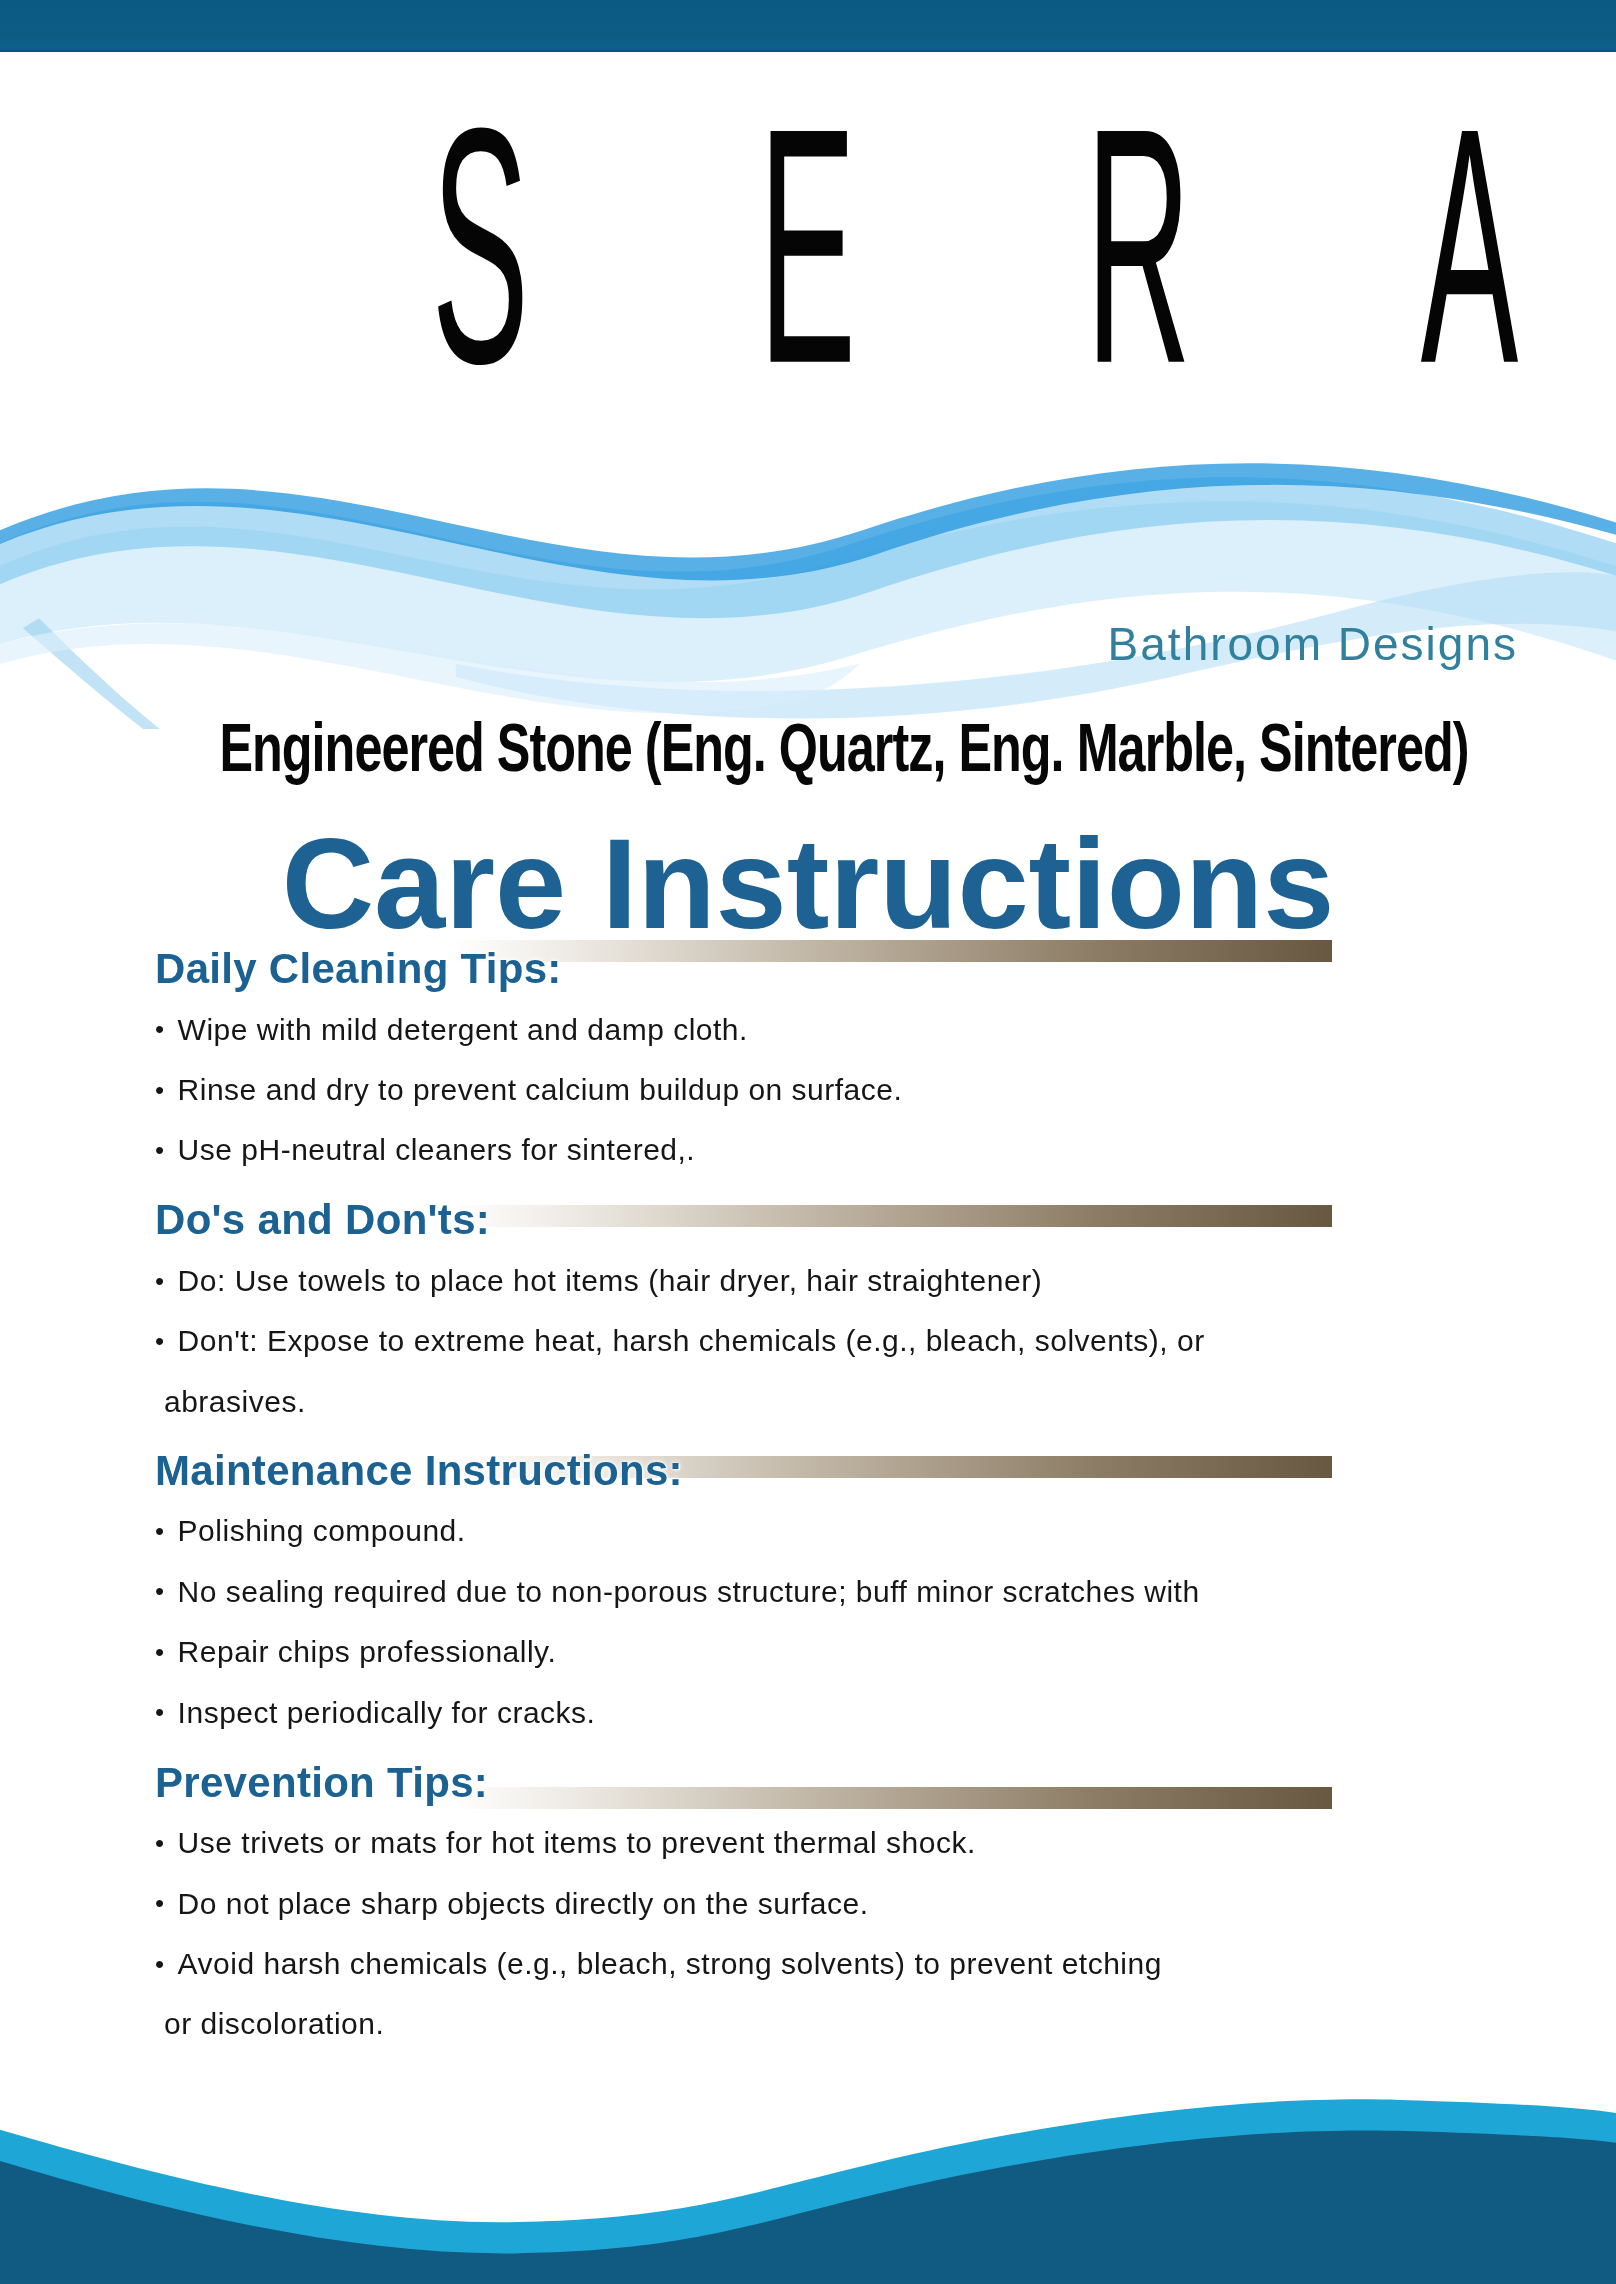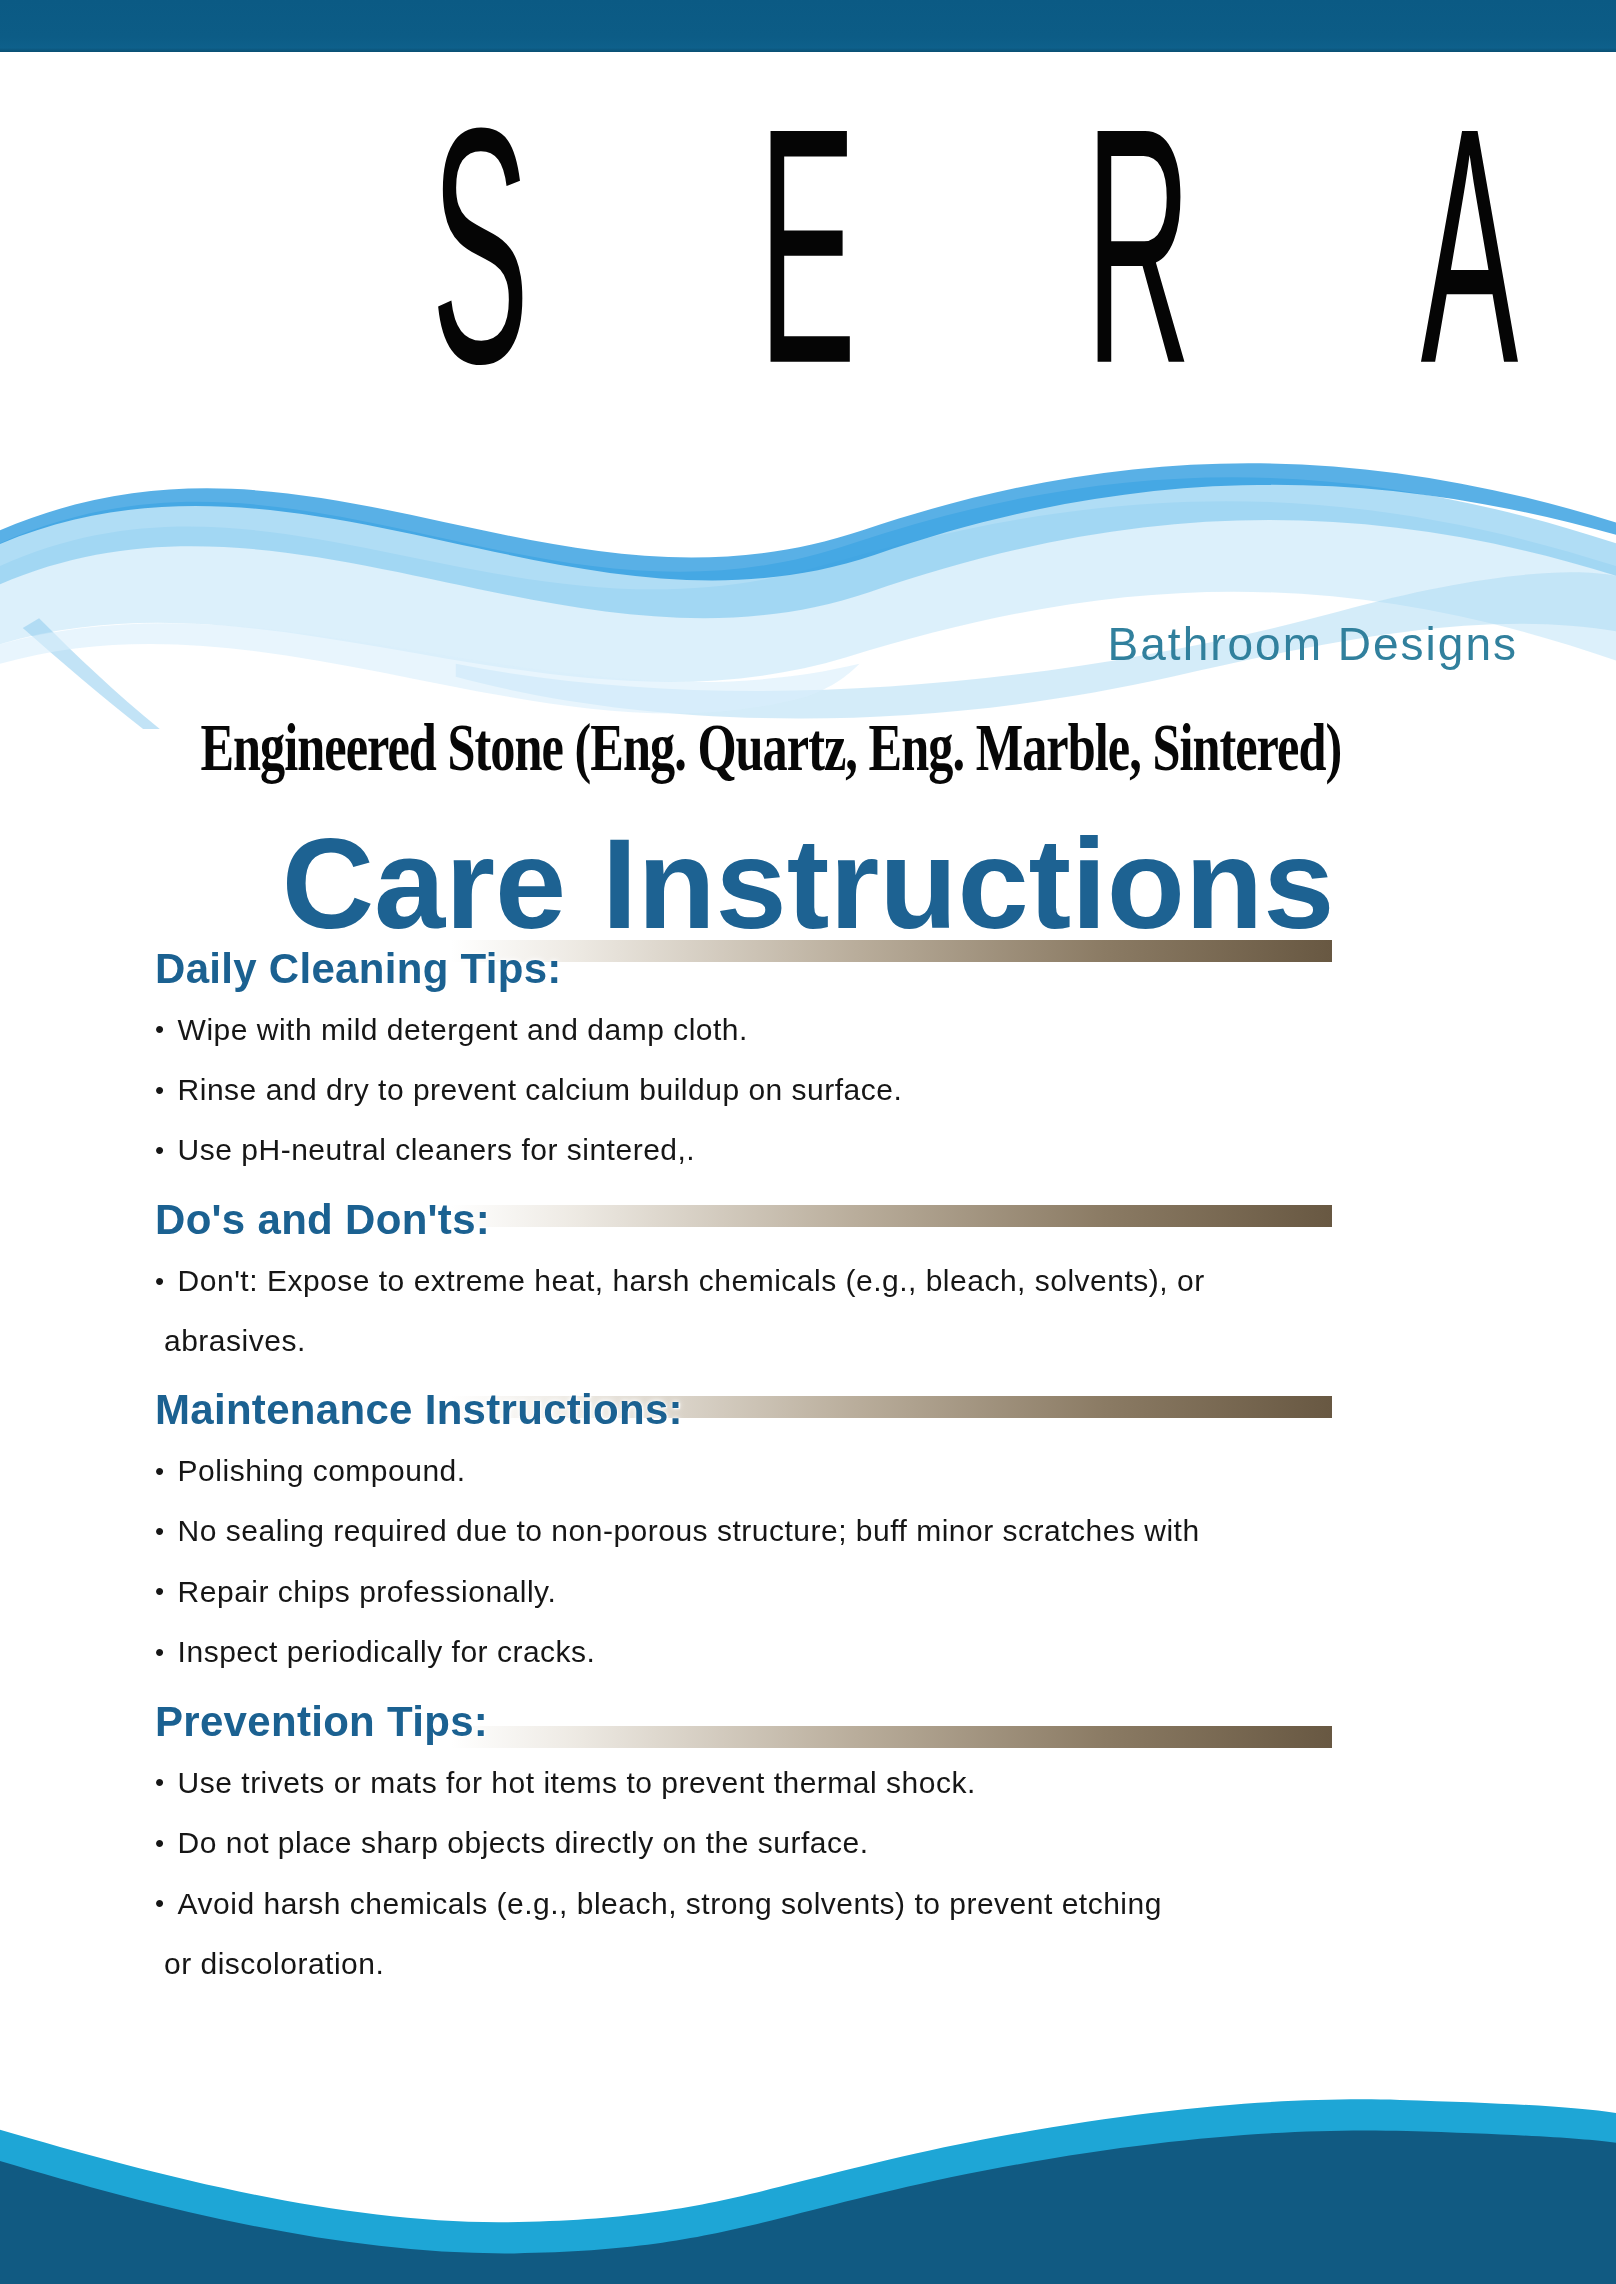--- a/index.html
+++ b/index.html
@@ -21,21 +21,21 @@
     transform:scale(0.75,1.72);transform-origin:50% 0%;
     white-space:nowrap;
   }
   .wave-svg{position:absolute;top:286px;left:0;width:1616px;height:391px;}
   .tagline{
     position:absolute;top:565px;right:98px;
     font-size:46px;font-weight:400;letter-spacing:2px;color:#31809d;
     white-space:nowrap;
   }
   
-  .subtitle-row{position:absolute;top:708px;left:0;width:1384px;text-align:center;white-space:nowrap;font-family:Liberation Serif, serif;}
+  .subtitle-row{position:absolute;top:708px;left:0;width:1384px;text-align:center;white-space:nowrap;}
   .subtitle{
     display:inline-block;font-size:68px;font-weight:700;color:#070707;
     letter-spacing:-1.3px;transform:scaleX(0.74);transform-origin:50% 50%;
     white-space:nowrap;
   }
   .main-title{
     position:absolute;top:815px;left:0;width:1616px;text-align:center;
     font-size:128px;font-weight:700;color:#1d6292;letter-spacing:0px;
     line-height:137px;white-space:nowrap;
   }
@@ -102,20 +102,21 @@
     <div class="line bulleted">Wipe with mild detergent and damp cloth.</div>
     <div class="line bulleted">Rinse and dry to prevent calcium buildup on surface.</div>
     <div class="line bulleted">Use pH-neutral cleaners for sintered,.</div>
   </div>
 
   <div class="section">
     <div class="heading-row">
       <div class="bar b2"></div>
       <span class="section-heading">Do's and Don'ts:</span>
     </div>
+    <div class="line bulleted">Do: Use towels to place hot items (hair dryer, hair straightener)</div>
     <div class="line bulleted">Don't: Expose to extreme heat, harsh chemicals (e.g., bleach, solvents), or</div>
     <div class="line cont">abrasives.</div>
   </div>
 
   <div class="section">
     <div class="heading-row">
       <div class="bar b3"></div>
       <span class="section-heading">Maintenance Instructions:</span>
     </div>
     <div class="line bulleted">Polishing compound.</div>

